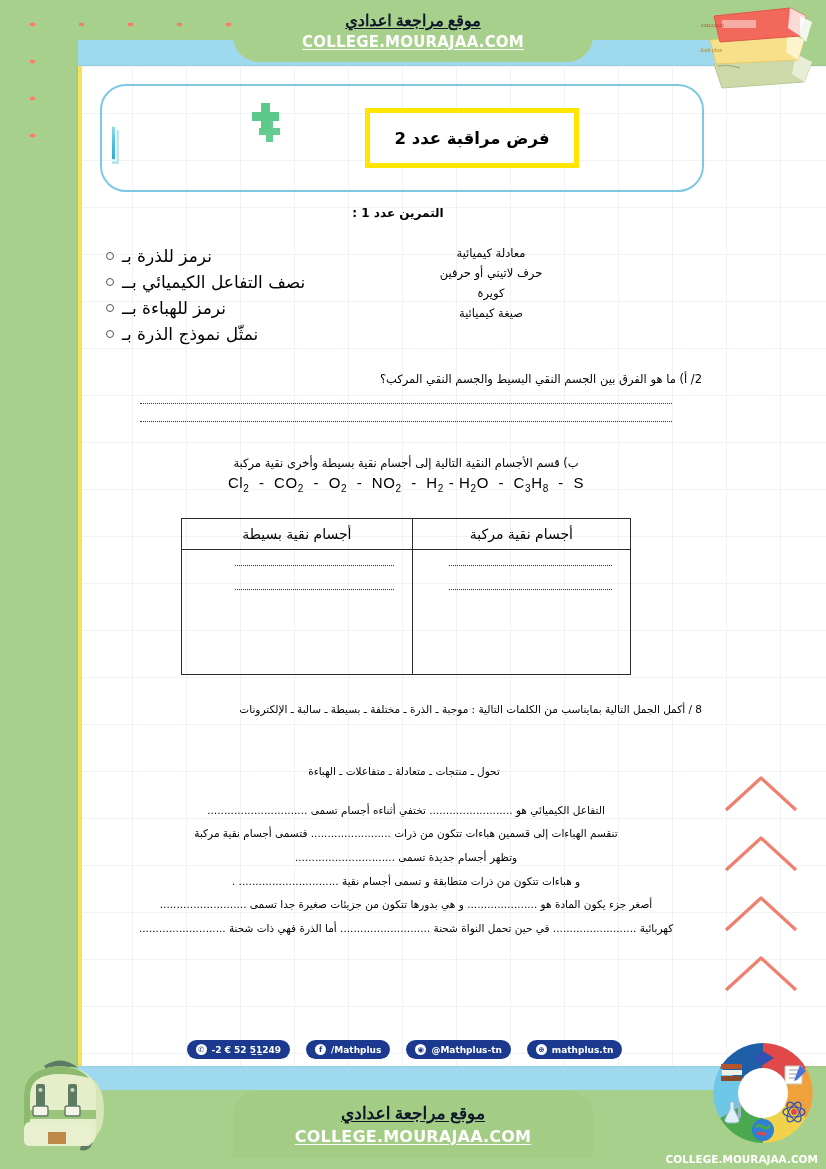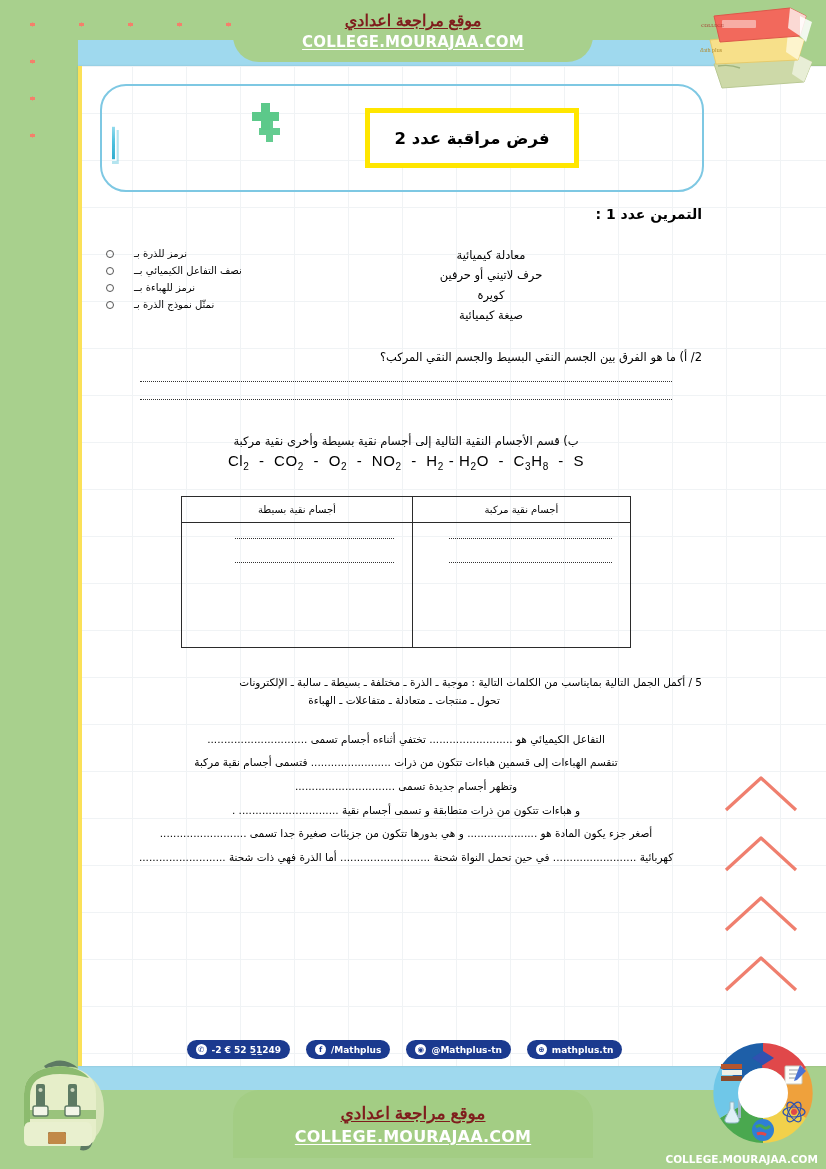--- a/index.html
+++ b/index.html
@@ -29,22 +29,22 @@
   .paper-grid{position:absolute;inset:0;
     background-image:linear-gradient(to right,#eef1f4 1px,transparent 1px),
                      linear-gradient(to bottom,#eef1f4 1px,transparent 1px);
     background-size:54px 47px;opacity:.85;}
   .yellow-edge{position:absolute;left:0px;top:0;width:4px;height:100%;background:#fbe158;}
 
   
   .top-ribbon{position:absolute;left:233px;top:0;width:360px;height:62px;
     background:#a8d08d;border-bottom-left-radius:26px;border-bottom-right-radius:26px;
     display:flex;flex-direction:column;align-items:center;justify-content:center;z-index:6;}
-  .ribbon-ar{font-family:Liberation Sans, sans-serif;font-weight:bold;font-size:16px;
-    color:#7f1d1d;text-decoration:underline;text-underline-offset:2px;letter-spacing:.3px;}
+  .ribbon-ar{font-family:Liberation Serif, serif;font-weight:bold;font-size:16px;
+    color:#0f172a;text-decoration:underline;text-underline-offset:2px;letter-spacing:.3px;}
   .ribbon-url{font-family:"DejaVu Sans","Liberation Sans",sans-serif;font-weight:bold;font-size:15px;
     color:#ffffff;text-decoration:underline;text-underline-offset:2px;margin-top:3px;letter-spacing:.2px;}
 
   
   .bottom-ribbon{position:absolute;left:233px;top:1090px;width:360px;height:68px;
     background:#a3cd84;border-top-left-radius:26px;border-top-right-radius:26px;
     display:flex;flex-direction:column;align-items:center;justify-content:center;z-index:6;}
   .bottom-ribbon .ribbon-ar{font-size:17px;}
   .bottom-ribbon .ribbon-url{font-size:16px;}
 
@@ -56,56 +56,56 @@
     border:2px solid #7ec8e3;border-radius:26px;background:transparent;}
   .math-logo{position:absolute;left:10px;top:8px;width:175px;height:88px;}
   .math-logo svg{width:100%;height:100%;}
 
   .title-box{position:absolute;left:263px;top:22px;width:204px;height:50px;
     border:5px solid #ffe600;background:#ffffff;display:flex;align-items:center;justify-content:center;}
   .title-box span{font-size:16.5px;font-weight:bold;color:#000;font-family:"DejaVu Sans",sans-serif;}
 
   
   .content{position:absolute;left:28px;top:140px;width:600px;}
-  .ex-title{text-align:right;font-size:14px;font-weight:bold;margin:0 4px 26px 0;
+  .ex-title{text-align:center;font-size:12px;font-weight:bold;margin:0 16px 26px 0;
     font-family:"DejaVu Sans",sans-serif;}
   .q-line{font-size:11.5px;text-align:right;margin:0 0 4px 0;font-family:"DejaVu Sans",sans-serif;}
   .q1-head{margin-bottom:16px;padding-right:6px;}
 
   .match-wrap{display:flex;flex-direction:row-reverse;justify-content:flex-start;
      gap:60px;margin:0 0 28px 0;padding-right:10px;}
   .match-col{display:flex;flex-direction:column;gap:6px;}
   .match-col.right{width:230px;}
   .match-col.left{width:190px;text-align:center;}
-  .m-item{display:flex;flex-direction:row-reverse;align-items:center;gap:20px;
-     font-size:10px;font-family:"DejaVu Sans",sans-serif;white-space:nowrap;}
+  .m-item{display:flex;flex-direction:row-reverse;align-items:center;gap:8px;
+     font-size:17px;font-family:"DejaVu Sans",sans-serif;white-space:nowrap;}
   .m-circle{width:6px;height:6px;border:1px solid #555;border-radius:50%;flex:none;}
   .m-item-left{font-size:11.5px;font-family:"DejaVu Sans",sans-serif;text-align:center;white-space:nowrap;}
 
   .q2{margin:0 0 10px 0;padding-right:4px;font-size:11.5px;text-align:right;
       font-family:"DejaVu Sans",sans-serif;}
   .dotline{border-bottom:1.6px dotted #333;height:1px;margin:16px 34px 0 34px;}
 
   .qb{margin:34px 0 2px 0;text-align:center;font-size:11.5px;font-family:"DejaVu Sans",sans-serif;}
   .formulas{text-align:center;font-size:15px;letter-spacing:.6px;margin:4px 0 24px 0;
     font-family:"Liberation Sans",sans-serif;direction:ltr;}
   .formulas sub{font-size:10px;}
 
   
   .tbl{margin:0 auto 26px auto;width:450px;border-collapse:collapse;}
   .tbl th,.tbl td{border:1px solid #2b2b2b;}
-  .tbl th{font-size:10px;font-weight:normal;padding:7px 0;font-family:"DejaVu Sans",sans-serif;margin-top:44px;}
+  .tbl th{font-size:14px;font-weight:normal;padding:7px 0;font-family:"DejaVu Sans",sans-serif;margin-top:44px;}
   .tbl td{height:96px;vertical-align:top;padding:14px 18px;}
   .cell-dot{border-bottom:1.6px dotted #333;height:1px;margin-bottom:22px;}
   .cell-dot.w1{width:82%;}
   .cell-dot.w2{width:90%;}
 
   .q3{font-size:10.5px;text-align:right;line-height:1.7;margin:0 0 18px 0;
       font-family:"DejaVu Sans",sans-serif;padding-right:4px;}
-  .q3 .l2{display:block;text-align:center;}
+  .q3 .l2{display:block;text-align:center;margin-top:44px;}
 
   .fills{font-size:10.5px;line-height:2.25;font-family:"DejaVu Sans",sans-serif;}
   .fl{display:block;text-align:right;white-space:nowrap;}
   .fl.c{text-align:center;}
 
   
   .socials{position:absolute;left:78px;top:1040px;width:653px;display:flex;
     justify-content:center;gap:16px;z-index:7;direction:ltr;}
   .badge{background:#1b3a8f;color:#fff;border-radius:11px;height:19px;
     display:flex;align-items:center;gap:5px;padding:0 9px;
@@ -243,21 +243,21 @@
         </td>
         <td>
           <div class="cell-dot w1"></div>
           <div class="cell-dot w1"></div>
         </td>
       </tr>
     </tbody>
       </table>
 
     <p class="q3">
-      <span>5 / أكمل الجمل التالية بمايناسب من الكلمات التالية :  موجبة ـ الذرة ـ مختلفة ـ بسيطة ـ سالبة ـ الإلكترونات</span>
+      <span>8 / أكمل الجمل التالية بمايناسب من الكلمات التالية :  موجبة ـ الذرة ـ مختلفة ـ بسيطة ـ سالبة ـ الإلكترونات</span>
       <span class="l2">تحول ـ منتجات ـ متعادلة ـ متفاعلات ـ الهباءة</span>
     </p>
 
     <div class="fills">
       <span class="fl c">التفاعل الكيميائي هو ......................... تختفي أثناءه أجسام تسمى  ..............................</span>
       <span class="fl c">تنقسم الهباءات إلى قسمين هباءات تتكون من ذرات ........................ فتسمى أجسام نقية مركبة</span>
       <span class="fl c">وتظهر  أجسام جديدة تسمى ..............................</span>
       <span class="fl c">و هباءات تتكون من ذرات متطابقة و تسمى أجسام نقية .............................. .</span>
       <span class="fl c">أصغر جزء يكون المادة هو ..................... و هي بدورها تتكون من جزيئات صغيرة جدا تسمى ..........................</span>
       <span class="fl c">كهربائية ......................... في حين تحمل النواة شحنة ........................... أما الذرة فهي ذات شحنة ..........................</span>

